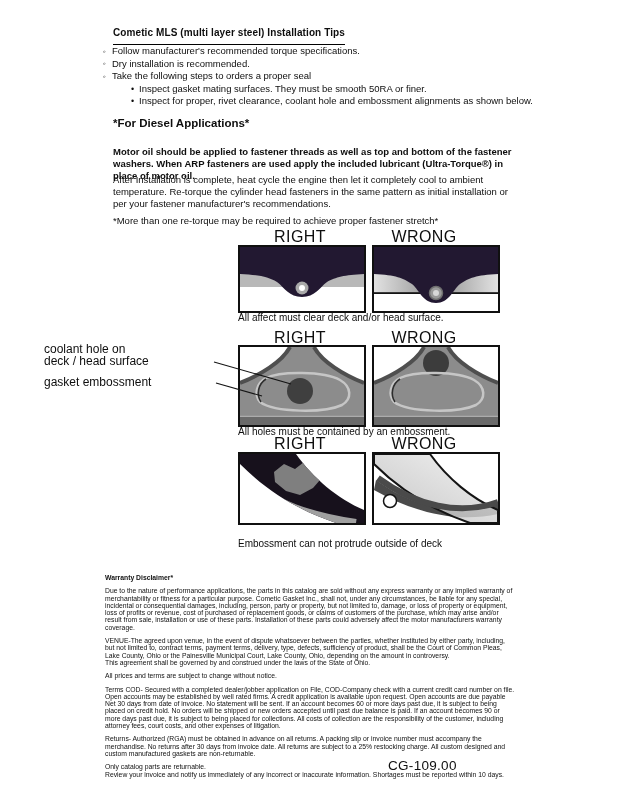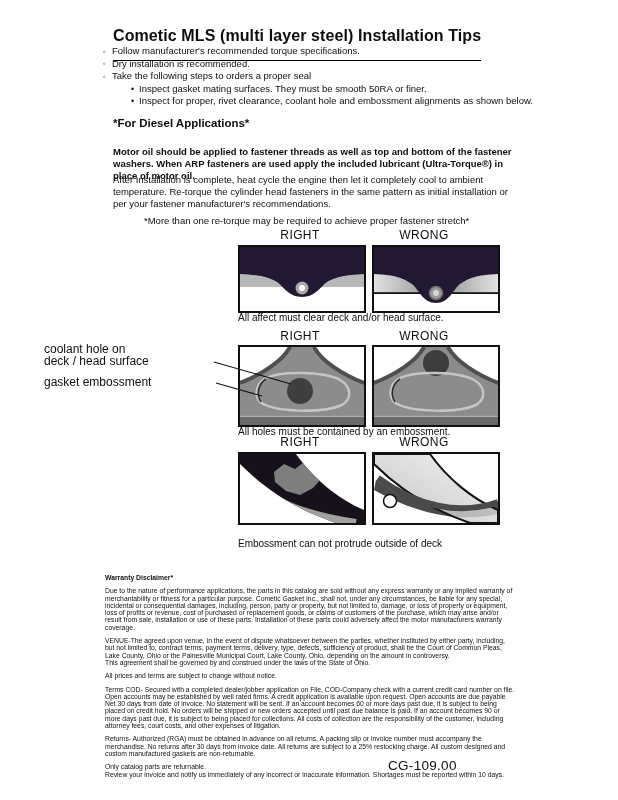--- a/index.html
+++ b/index.html
@@ -3,38 +3,38 @@
 <meta charset="utf-8">
 <style>
   html,body{margin:0;padding:0;background:#fff;}
   .page{
     position:relative;width:618px;height:800px;background:#ffffff;
     font-family:"Liberation Sans",sans-serif;color:#0e0e0e;overflow:hidden;
   }
   
   .title{
     position:absolute;left:113px;top:27px;margin:0;
-    font-size:16px;font-weight:bold;letter-spacing:.1px;
-    border-bottom:1.6px solid #000;padding-bottom:15px;
+    font-size:10px;font-weight:bold;letter-spacing:.1px;
+    border-bottom:1.6px solid #000;padding-bottom:6px;
   }
   
   .tips{position:absolute;left:103px;top:45px;font-size:9.5px;line-height:12px;}
   .tip{white-space:nowrap;}
   .tip .m1{display:inline-block;width:9px;font-size:7.5px;vertical-align:0.5px;}
   .tip.sub{padding-left:28px;}
   .tip .m2{display:inline-block;width:8px;font-size:9px;}
   
   .diesel-h{position:absolute;left:113px;top:117px;margin:0;font-size:11.5px;font-weight:bold;}
   .para{position:absolute;left:113px;width:404px;font-size:9.5px;line-height:12px;}
   .p1{top:136px;font-weight:bold;}
   .p2{top:164px;}
-  .note{top:205px;width:420px;margin-left:31px;}
+  .note{top:205px;width:420px;}
   
   .dg-labels{position:absolute;left:238px;width:258px;display:flex;}
-  .dg-labels span{width:124px;text-align:center;font-size:12px;letter-spacing:.4px;}
+  .dg-labels span{width:124px;text-align:center;font-size:16px;letter-spacing:.4px;}
   .r1-labels{top:228px;} .r2-labels{top:329px;} .r3-labels{top:435px;}
   .dg-box{position:absolute;border:2px solid #101010;background:#fff;line-height:0;}
   .b-left{left:238px;} .b-right{left:372px;}
   .r1{top:245px;width:124px;height:64px;}
   .r2{top:345px;width:124px;height:78px;}
   .r3{top:452px;width:124px;height:69px;}
   .dg-box svg{display:block;}
   .caption{position:absolute;left:238px;font-size:10px;line-height:12.5px;}
   .cap1{top:312px;} .cap2{top:426px;} .cap3{top:538px;}
   

